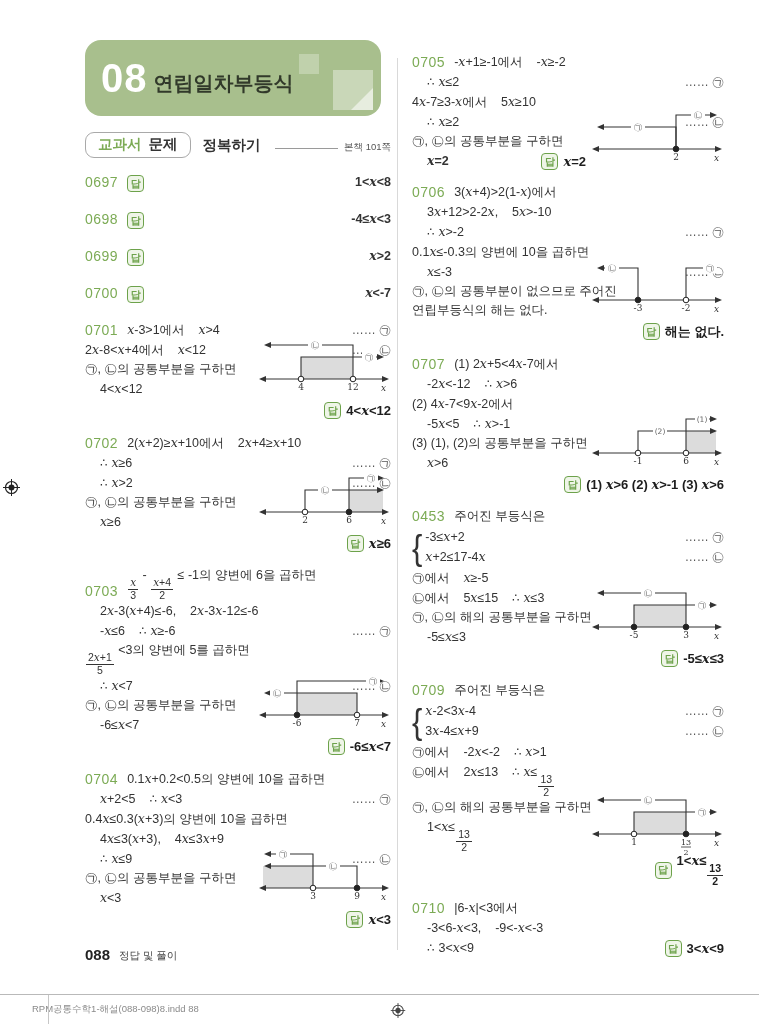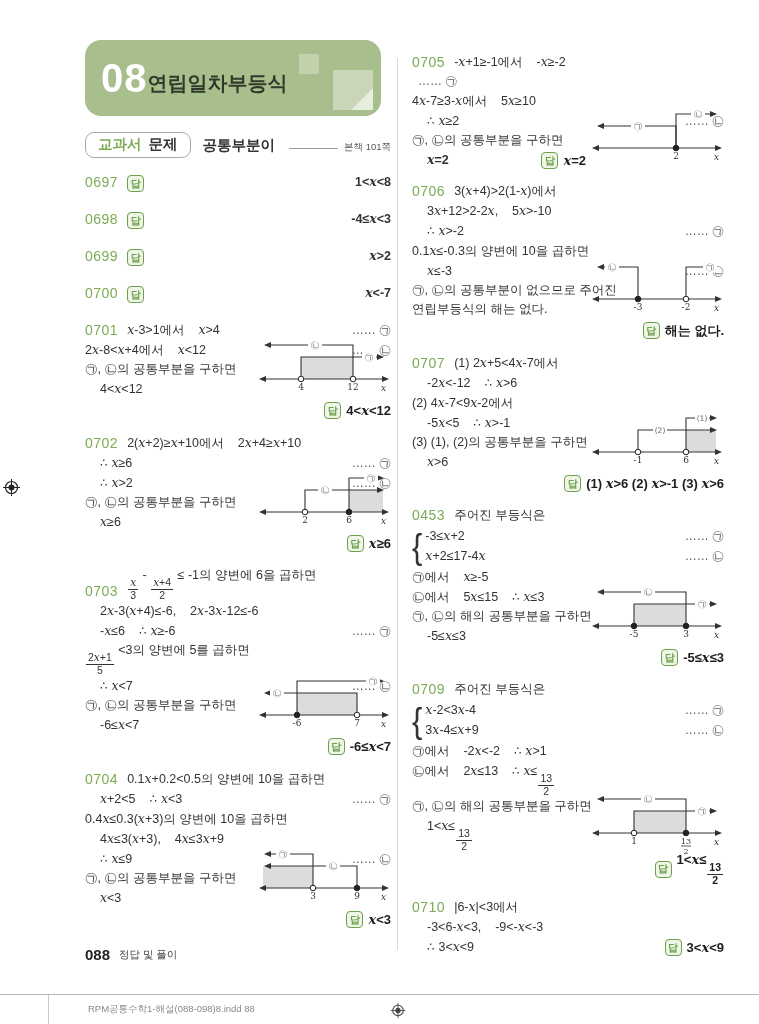--- a/index.html
+++ b/index.html
@@ -5,21 +5,21 @@
   html,body{margin:0;padding:0;background:#f2f2f0;}
   .page{position:relative;width:759px;height:1024px;background:#fff;margin:0 auto;
         font-family:"Liberation Sans","DejaVu Sans",sans-serif;color:#333;overflow:hidden;padding-left:36px;}
   i{font-family:"DejaVu Serif",serif;font-style:italic;}
 
   
   .chapter-box{position:relative;width:296px;height:76px;background:var(--hdr,#a8bf8d);
                border-radius:16px;display:flex;align-items:center;padding-left:16px;box-sizing:border-box;
                margin-bottom:16px;overflow:hidden;}
   .chapter-no{font-size:40px;font-weight:800;color:#fff;letter-spacing:1px;line-height:1;}
-  .chapter-title{font-size:20px;font-weight:800;color:#31392a;margin-left:0;margin-top:10px;}
+  .chapter-title{font-size:20px;font-weight:800;color:#31392a;margin-left:6px;margin-top:10px;}
   .deco-sq1{position:absolute;right:62px;top:14px;width:20px;height:20px;background:rgba(255,255,255,.28);}
   .deco-sq2{position:absolute;right:8px;bottom:6px;width:40px;height:40px;background:rgba(255,255,255,.38);}
   .deco-tri{position:absolute;right:8px;bottom:6px;width:0;height:0;border-left:22px solid transparent;border-bottom:22px solid rgba(255,255,255,.55);}
 
   
   .tab-row{display:flex;align-items:flex-end;margin-bottom:14px;}
   .tab{border:1.5px solid #a9a9a9;border-radius:9px;padding:2px 12px 3px;font-size:14.5px;font-weight:800;background:#fff;}
   .tab .grn{color:var(--acc,#7cab55);}
   .tab .drk{color:#333;margin-left:3px;}
   .tab-sub{font-size:14.5px;font-weight:800;color:#333;margin-left:12px;padding-bottom:3px;}
@@ -56,26 +56,26 @@
          width:15px;height:15px;border:1.5px solid var(--bdg,#6da24b);border-radius:4px;
          color:var(--bdg,#6da24b);background:#eff5e8;font-size:10px;font-weight:800;}
   .aval{font-weight:800;}
   .inline-ans{justify-content:space-between;gap:7px;font-weight:700;}
   .inline-ans .ltext{flex:0 0 auto;}
   .inline-ans.mid{margin-right:138px;}
   .ans-right{display:inline-flex;align-items:center;gap:5px;font-weight:800;font-size:13px;color:#1d1d1d;}
   .diagram{position:absolute;right:0;}
 
   
-  .footer{position:absolute;left:85px;top:946px;display:flex;align-items:center;gap:9px;}
+  .footer{position:absolute;left:85px;top:946px;display:flex;align-items:flex-end;gap:9px;}
   .footer .pg{font-size:15px;font-weight:800;color:#222;}
   .footer .lbl{font-size:10.5px;color:#444;}
   .print-strip{position:absolute;left:0;right:0;bottom:0;height:29px;border-top:1px solid #b9b9b9;
                display:flex;align-items:center;font-size:9.5px;color:#8a8a8a;background:#fff;}
-  .print-strip .file{margin-left:88px;}
+  .print-strip .file{margin-left:32px;}
   .print-strip .date{margin-left:auto;margin-right:26px;margin-top:36px;}
   .crop-tick{position:absolute;left:48px;bottom:0;height:29px;width:1px;background:#c7c7c7;}
   .regmark{position:absolute;}
   .regmark.left{left:3px;top:479px;}
   .regmark.center{left:50%;bottom:6px;transform:translateX(-50%);}
 </style>
 </head>
 <body>
 
 <div class="page" style="--acc: #7cab55; --hdr: #a8bf8d; --bdg: #6da24b;">
@@ -86,21 +86,21 @@
       <span class="chapter-title">연립일차부등식</span>
       <span class="deco-sq1"></span>
       <span class="deco-sq2"></span>
       <span class="deco-tri"></span>
     </div>
     <div class="tab-row">
       <span class="tab">
         <span class="grn">교과서</span>
         <span class="drk">문제</span>
       </span>
-      <span class="tab-sub">공통부분이</span>
+      <span class="tab-sub">정복하기</span>
       <span class="tab-line"></span>
       <span class="page-ref">본책 101쪽</span>
     </div>
     <div id="col-left-problems">
         <div class="problem simple">
           <div class="phead">
             <span class="pno">0697</span>
             <div class="line inline-ans"><span class="badge">답</span><span class="aval"><span>1&lt;<i>x</i>&lt;8</span></span></div>
           </div>
         </div>
@@ -262,21 +262,21 @@
 
   <div class="divider"></div>
 
   <div class="col col-right">
     <div id="col-right-problems">
         <div class="problem">
           <div class="phead">
             <span class="pno">0705</span>
             <div class="line"><span class="ltext"><span>-<i>x</i>+1≥-1에서    -<i>x</i>≥-2</span></span></div>
           </div>
-          <div class="line ind"><span class="rmark">…… ㉠</span></div>
+          <div class="line ind"><span class="ltext"><span>∴ <i>x</i>≤2</span></span><span class="rmark">…… ㉠</span></div>
           <div class="line"><span class="ltext"><span>4<i>x</i>-7≥3-<i>x</i>에서    5<i>x</i>≥10</span></span></div>
           <div class="line ind"><span class="ltext"><span>∴ <i>x</i>≥2</span></span><span class="rmark">…… ㉡</span></div>
           <div class="line"><span class="ltext"><span>㉠, ㉡의 공통부분을 구하면</span></span></div>
           <div class="line ind inline-ans mid"><span class="ltext" style="flex:0 0 auto"><span><i>x</i>=2</span></span><span class="ans-right"><span class="badge">답</span><span class="aval"><span><i>x</i>=2</span></span></span></div>
           <div class="diagram" style="bottom:2px"><svg width="134" height="62" viewBox="0 0 134 62">
               <line x1="7" y1="46" x2="127" y2="46" stroke="#333" stroke-width="1"></line>
               <path d="M2,46 L9,43 L9,49 z" fill="#333"></path>
               <path d="M132,46 L125,43 L125,49 z" fill="#333"></path>
               <text x="129" y="58" font-size="9" font-style="italic" font-family="DejaVu Serif" fill="#333" text-anchor="end">x</text>
               <path d="M86,46 V12 H122" fill="none" stroke="#333" stroke-width="1.1"></path>

